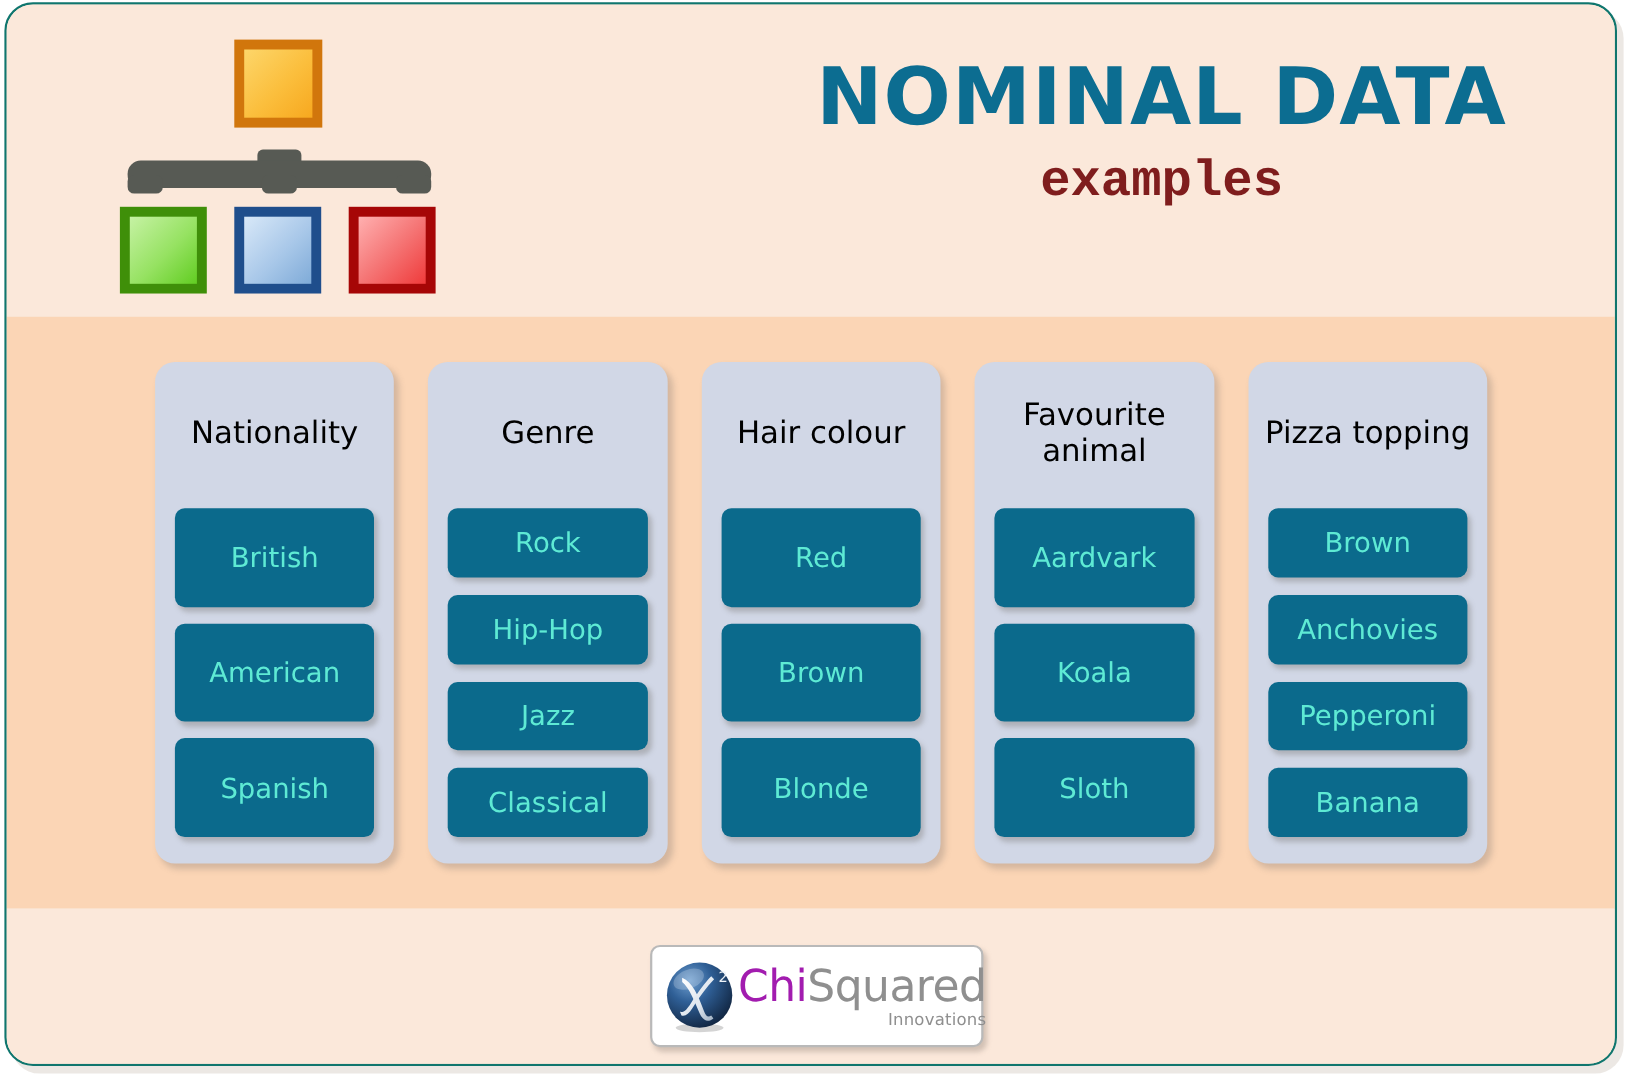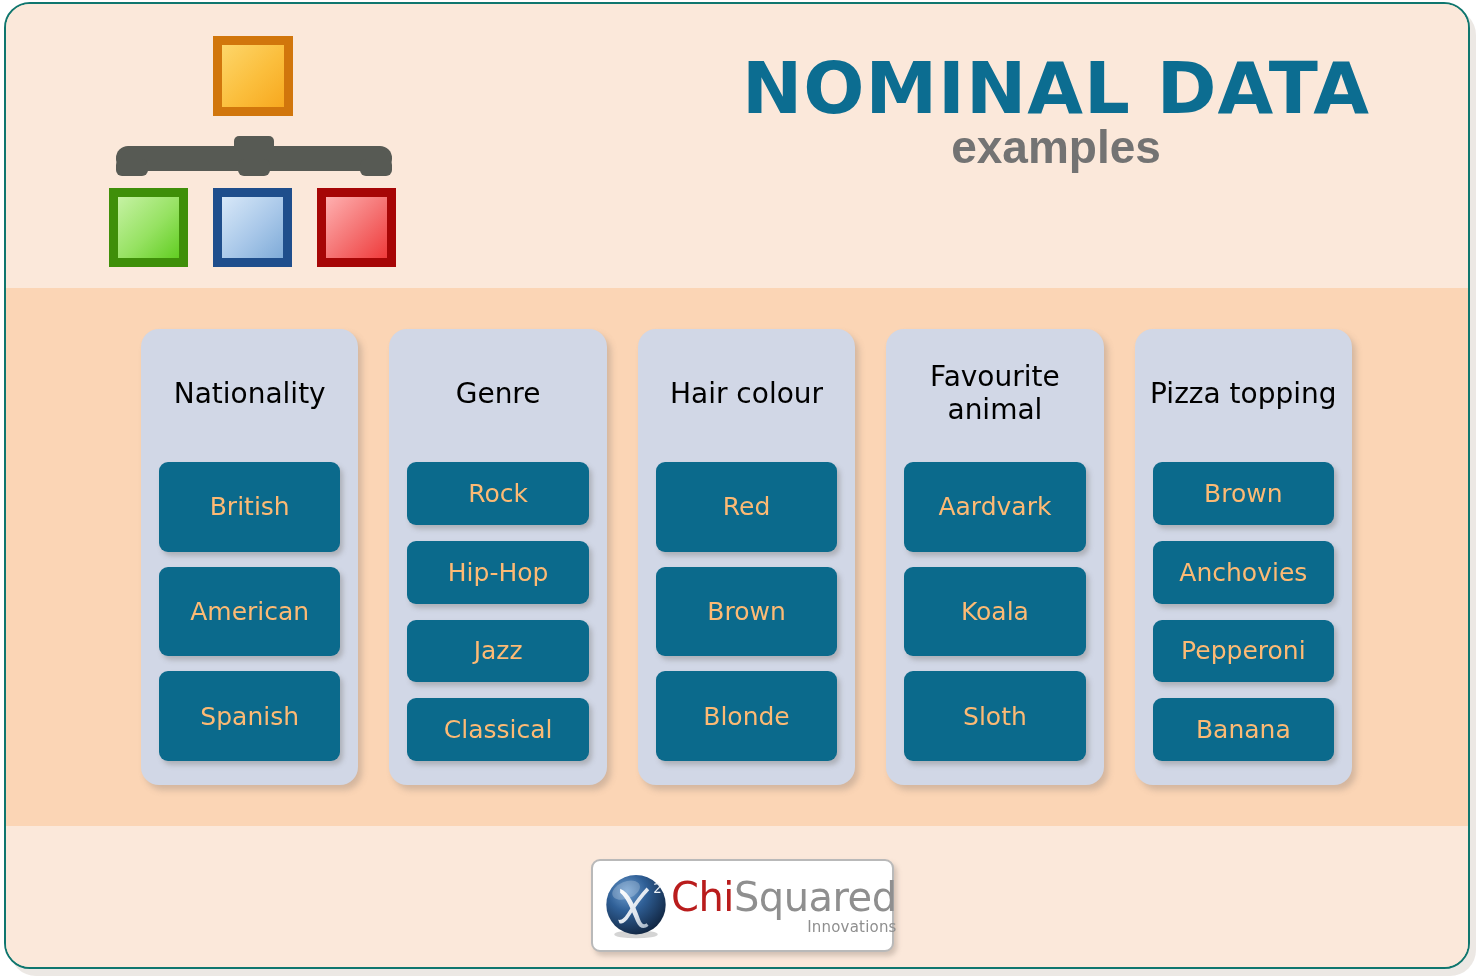--- a/index.html
+++ b/index.html
@@ -72,25 +72,26 @@
     font-family: "DejaVu Sans", "Liberation Sans", sans-serif;
     font-size: 72px;
     font-weight: 700;
     letter-spacing: 1px;
     color: #0c6d91;
     line-height: 1.0;
     margin: 0;
     white-space: nowrap;
   }
   #sub-title {
-    font-family: Liberation Sans, sans-serif;
+    font-family: Liberation Mono, monospace;
     font-size: 46px;
     font-weight: 700;
-    color: #737373;
+    color: #7f1d1d;
     line-height: 1.0;
+    margin-top: 18px;
   }
 
   
   #columns {
     position: absolute;
     left: 135px;
     top: 325px;
     width: 1211px;
     height: 456px;
     display: flex;
@@ -139,21 +140,21 @@
     padding: 0 18px;
     box-sizing: border-box;
   }
   .pill-stack.four { gap: 16px; }
 
   .pill {
     width: 100%;
     flex: 1 1 0;
     background: #0b6a8c;
     border-radius: 9px;
-    color: #fdba74;
+    color: #5eead4;
     font-size: 25px;
     display: flex;
     align-items: center;
     justify-content: center;
     box-shadow: 3px 4px 5px rgba(110,105,100,0.35);
     box-sizing: border-box;
     text-align: center;
   }
 
   
@@ -179,21 +180,21 @@
     flex-direction: column;
     justify-content: center;
     line-height: 1;
   }
   #logo-name {
     font-size: 40px;
     font-weight: 400;
     white-space: nowrap;
     letter-spacing: -0.5px;
   }
-  #logo-name .chi { color: #b91c1c; }
+  #logo-name .chi { color: #a21caf; }
   #logo-name .squared { color: #8f8f8f; }
   #logo-tagline {
     font-size: 15px;
     color: #8f8f8f;
     text-align: right;
     margin-top: 3px;
     letter-spacing: 0.2px;
   }
 </style>
 </head>

